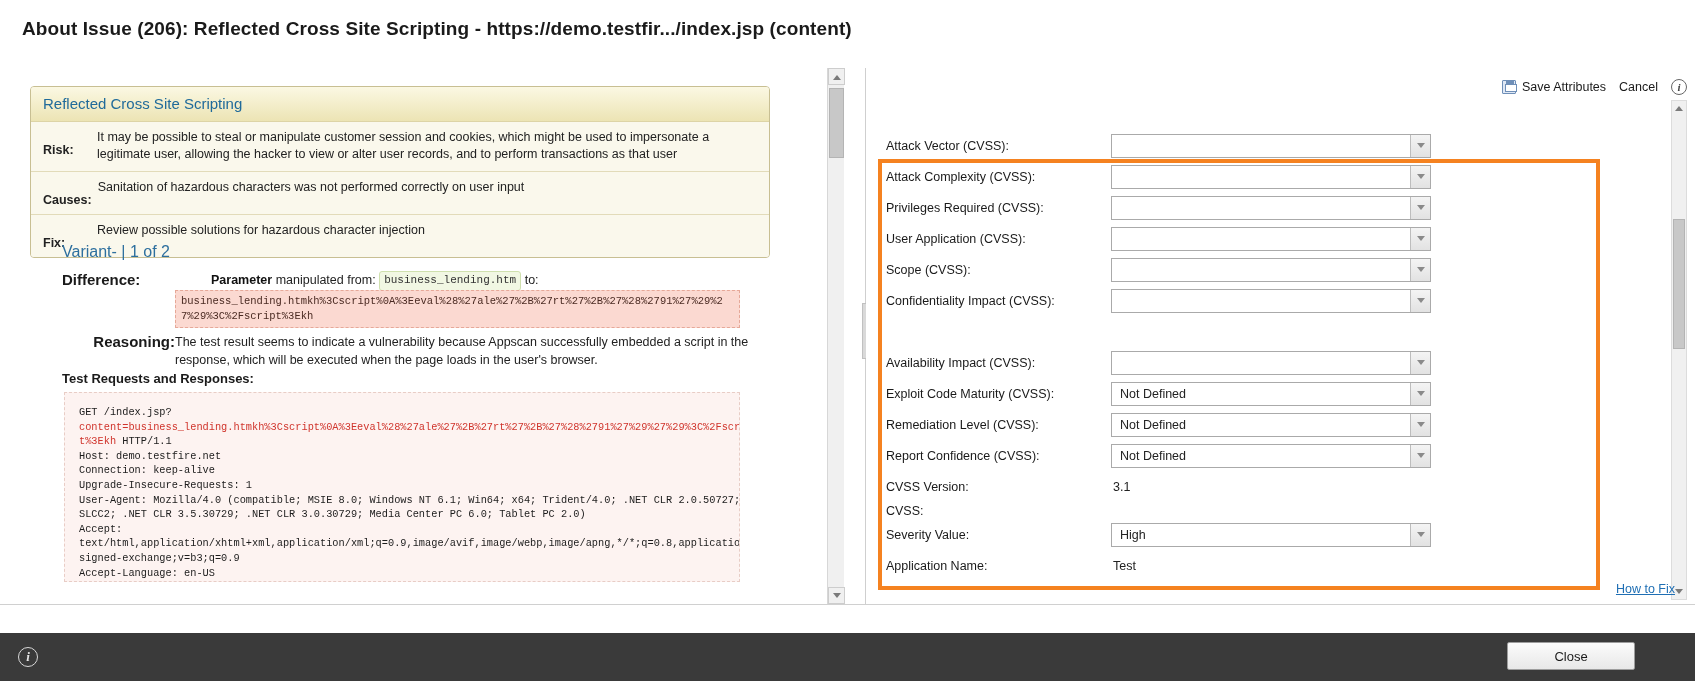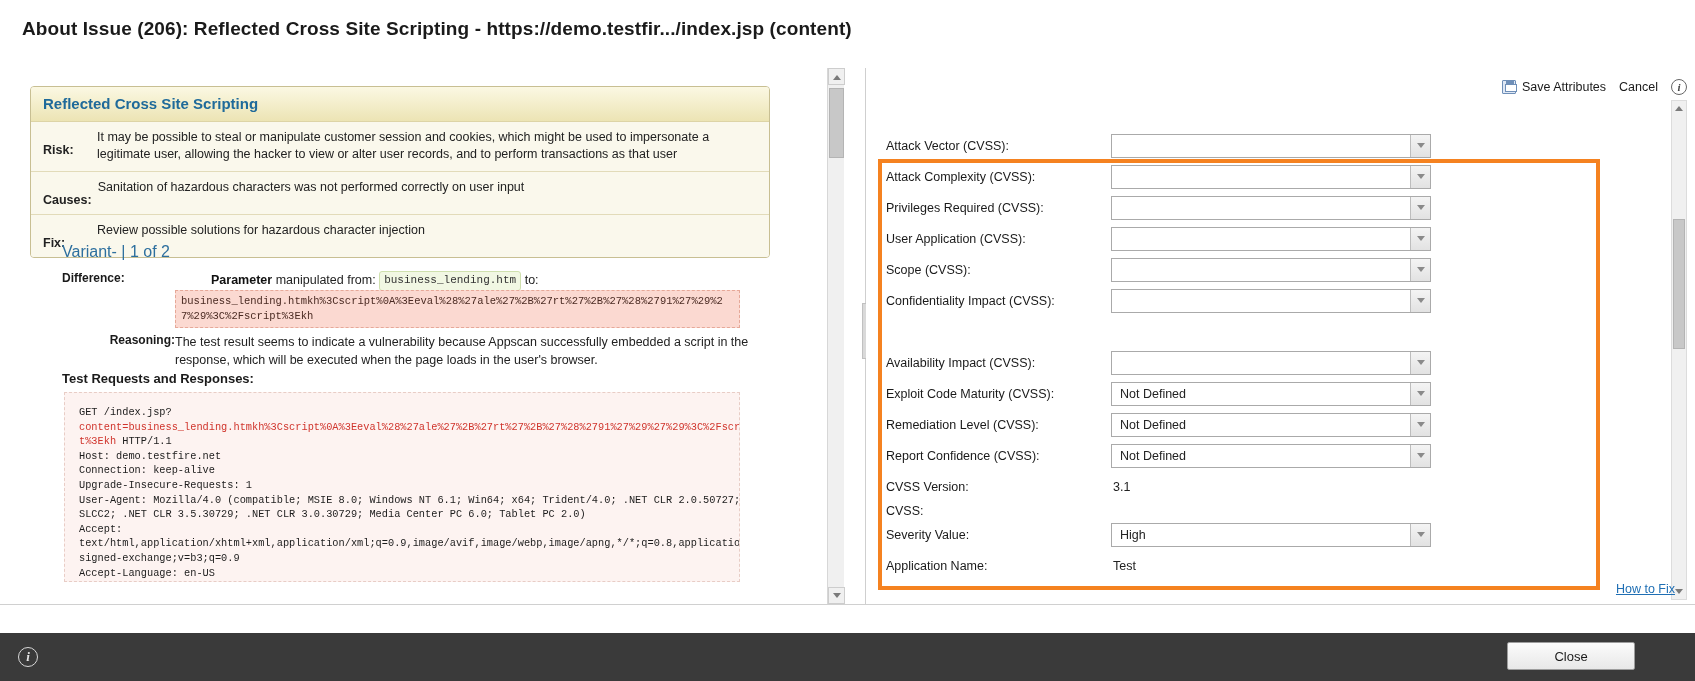--- a/index.html
+++ b/index.html
@@ -62,41 +62,41 @@
 
   
   .advisory {
     position: absolute; left: 30px; top: 18px; width: 740px;
     border: 1px solid #c8bf93; border-radius: 4px; overflow: hidden;
     background: #fbf8e9;
   }
   .advisory-head {
     background: linear-gradient(to bottom, #fbf8e3 0%, #ece4b4 100%);
     padding: 8px 12px 9px 12px;
-    font-size: 15px; font-weight: bold; color: #1f6a9a;
+    font-size: 15px; font-weight: normal; color: #1f6a9a;
     border-bottom: 1px solid #ddd4a6;
   }
   .adv-row { display: flex; border-bottom: 1px solid #e2dbb9; background: #faf8ec; }
   .adv-row:last-child { border-bottom: none; }
   .adv-label {
     flex: 0 0 64px; padding: 21px 4px 7px 12px;
     font-size: 12.5px; font-weight: bold; color: #222;
   }
   .adv-val {
     flex: 1; padding: 7px 12px 7px 2px;
     font-size: 12.5px; color: #222; line-height: 1.38;
   }
 
   
   .variant-title {
     position: absolute; left: 62px; top: 175px;
     font-size: 16px; color: #2d6f9e; font-weight: normal;
   }
   .kv { position: absolute; display: flex; }
-  .kv .k { font-size: 12px; font-weight: bold; color: #1a1a1a; }
+  .kv .k { font-size: 15px; font-weight: bold; color: #1a1a1a; }
   .kv .v { font-size: 12.5px; color: #222; line-height: 1.45; }
 
   .diff-row { left: 62px; top: 203px; width: 700px; }
   .diff-row .k { flex: 0 0 113px; }
   .param-bold { font-weight: bold; color: #111; margin-left: 36px; }
   .code-chip {
     display: inline-block;
     background: #f1f7e3; border: 1px solid #cfe0ae;
     border-radius: 3px;
     font-family: "Liberation Mono", monospace; font-size: 11px;

